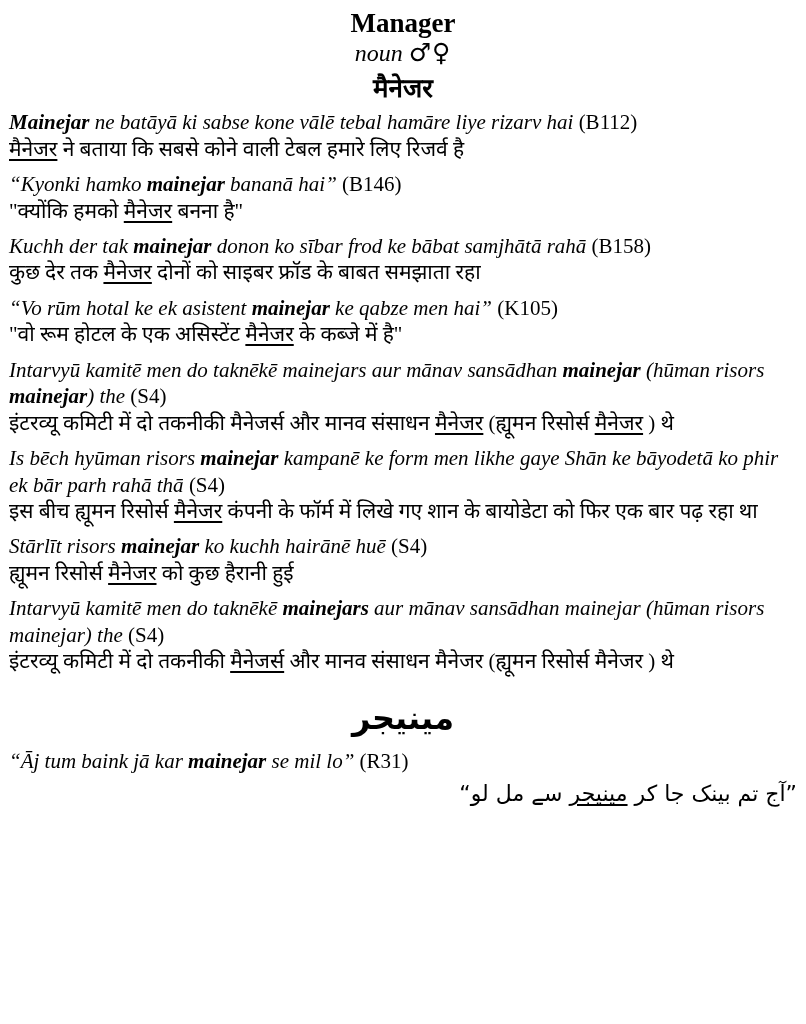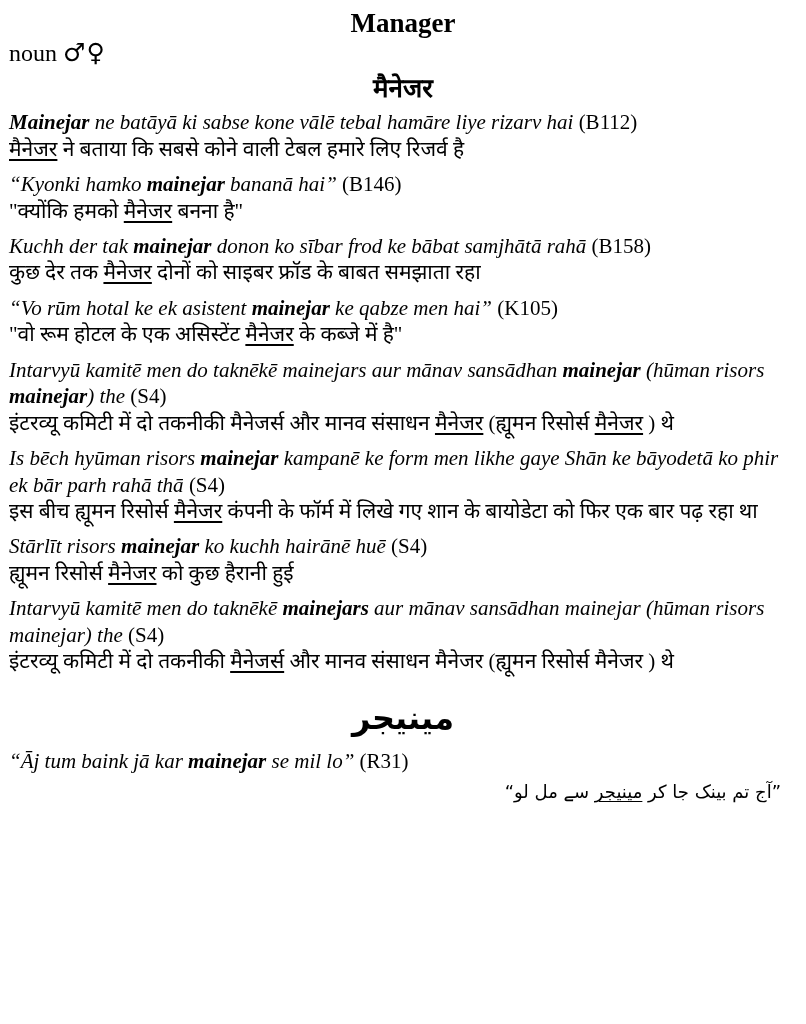--- a/index.html
+++ b/index.html
@@ -5,37 +5,37 @@
   html, body { margin:0; padding:0; background:#ffffff; color:#000000; }
   .page {
     width:806px; min-height:1024px; box-sizing:border-box;
     padding:6px 9px 4px 9px; background:#ffffff;
     font-family:"Liberation Serif", serif;
   }
   .title {
     text-align:center; font-size:27px; font-weight:bold;
     margin:2px 0 0 0; line-height:1.15;font-family:Liberation Serif, serif;
   }
-  .pos-line { text-align:left; font-size:24px; margin:0; line-height:1.1; }
+  .pos-line { text-align:center; font-size:24px; margin:0; line-height:1.1;font-style:italic; }
   .gender { font-family:"DejaVu Sans", sans-serif; font-size:25px; font-weight:normal; letter-spacing:1px; }
   .see-also {
     font-size:22px; text-align:justify; margin:3px 0 2px 0; line-height:1.18;
   }
   .hindi-head {
     text-align:center; font-size:26px; font-weight:600; margin:8px 0 6px 0; line-height:1.1;
     font-family:"Liberation Serif", serif;
   }
   .urdu-head {
     text-align:center; font-size:32px; font-weight:bold; margin:26px 0 12px 0; line-height:1.1;
     direction:rtl; font-family:"DejaVu Sans", sans-serif;
   }
-  .entry { margin:0 16px 9px 0; }
+  .entry { margin:0 0 9px 0; }
   .line { margin:0; font-size:21px; line-height:1.26; }
   .line-urdu {
-    direction:rtl; text-align:right; font-size:18px; line-height:1.3;
+    direction:rtl; text-align:right; font-size:22px; line-height:1.3;
     font-family:"DejaVu Sans", sans-serif; padding:6px 0 2px 0;
   }
   .run-bi { font-style:italic; font-weight:bold; }
   .run-i  { font-style:italic; }
   .run-r  { font-style:normal; }
   .run-n  { font-style:normal; }
   .run-u  { font-style:normal; text-decoration:underline; text-underline-offset:3px; }
 </style>
 </head>
 <body>

